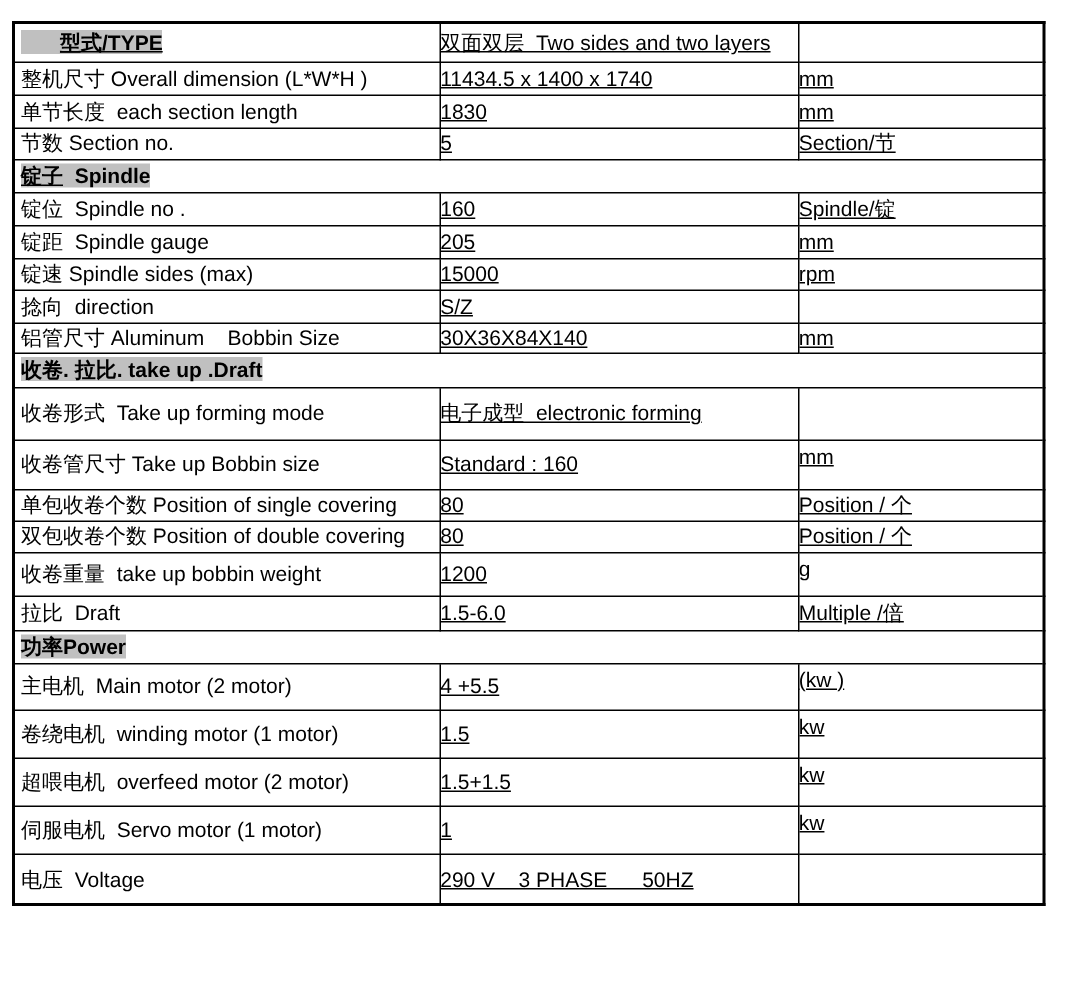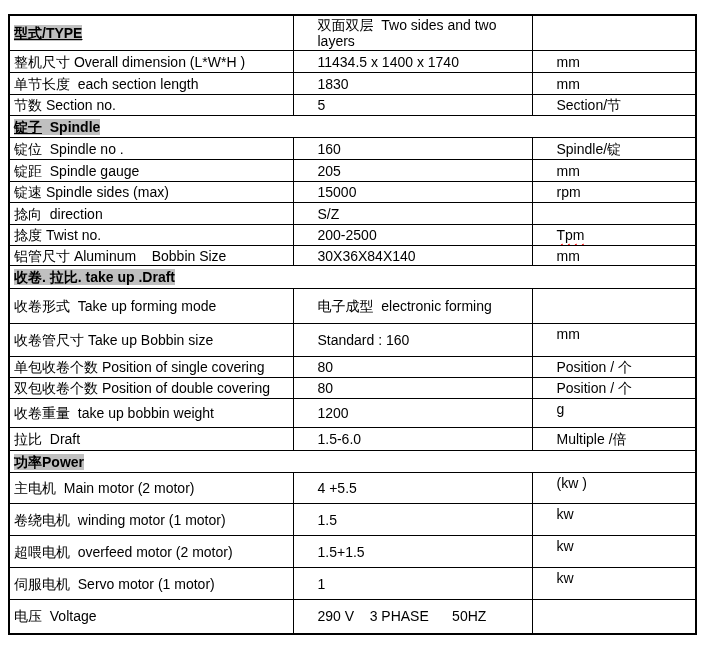--- a/index.html
+++ b/index.html
@@ -19,26 +19,26 @@
   }
   td {
     border: 1px solid #000000;
     font-size: 14px;
     line-height: 1.15;
     padding: 1px 4px 1px 4px;
     vertical-align: middle;
     white-space: pre-wrap;
     overflow: hidden;
   }
-  td.val, td.unit { padding-left: 24px; }
+  td.val, td.unit { padding-left: 0; text-decoration: underline; }
   td.top { vertical-align: top; padding-top: 2px; }
   tr.section td { font-weight: bold; }
   .hl { background: #c0c0c0; }
   .u { text-decoration: underline; }
-  .b { font-weight: bold; }
+  .b { font-weight: bold; padding-left: 26px; }
   .squig {
     text-decoration: underline;
     text-decoration-style: wavy;
     text-decoration-color: #ff0000;
     text-decoration-thickness: 1px;
     text-underline-offset: 3px;
   }
 </style>
 </head>
 <body>
@@ -98,25 +98,20 @@
         <td class="val">15000</td>
         <td class="unit">rpm</td>
       </tr>
 
       <tr style="height:22px">
         <td class="lbl">捻向  direction</td>
         <td class="val">S/Z</td>
         <td class="unit"></td>
       </tr>
 
-      <tr style="height:21px">
-        <td class="lbl">捻度 Twist no.</td>
-        <td class="val">200-2500</td>
-        <td class="unit"><span class="squig">Tpm</span></td>
-      </tr>
 
       <tr style="height:20px">
         <td class="lbl">铝管尺寸 Aluminum    Bobbin Size</td>
         <td class="val">30X36X84X140</td>
         <td class="unit">mm</td>
       </tr>
 
       <tr class="section" style="height:23px">
         <td colspan="3" class="lbl"><span class="hl">收卷. 拉比. take up .Draft</span></td>
       </tr>

